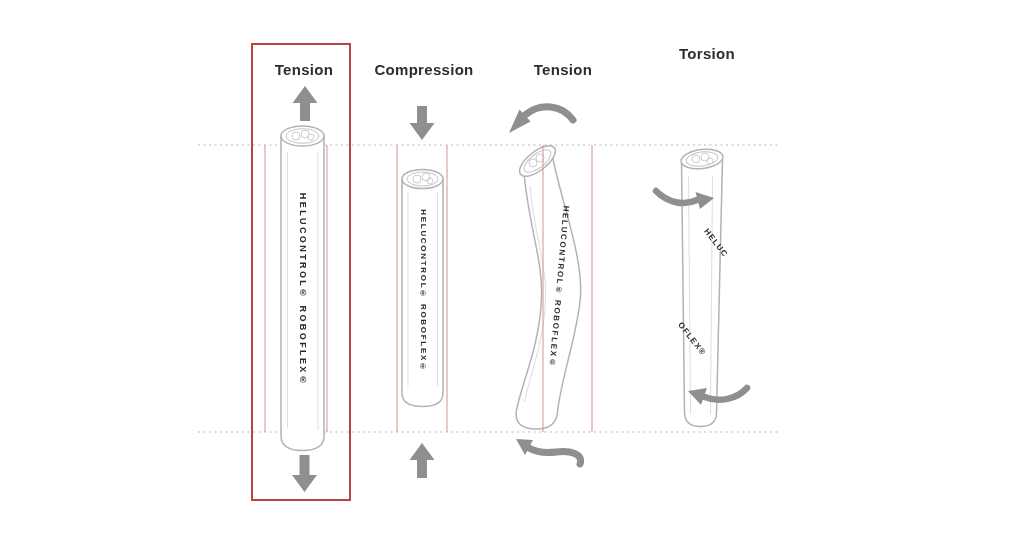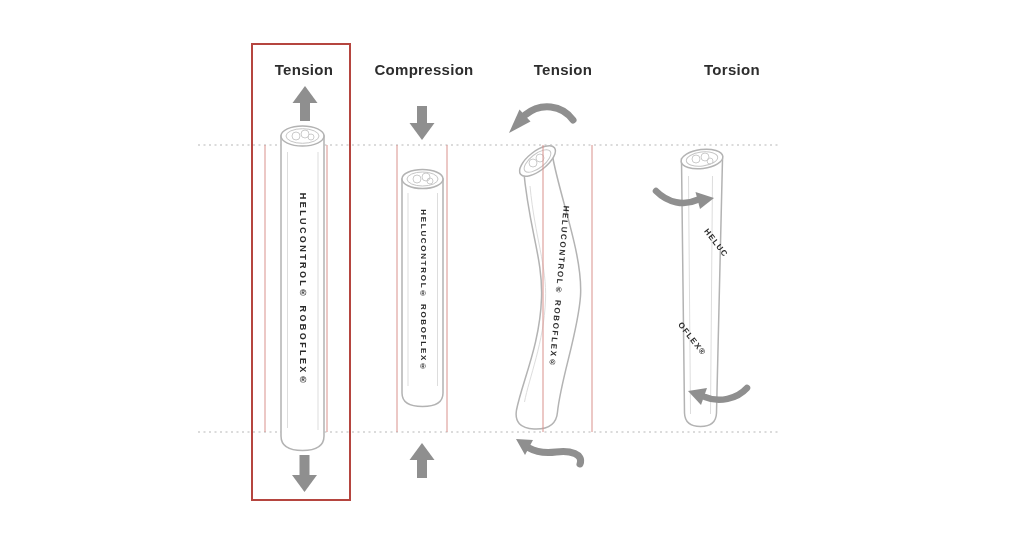--- a/index.html
+++ b/index.html
@@ -142,21 +142,21 @@
       <path class="arrow-stroke-thin" d="M 747 388 C 737 399, 719 403, 705 397"></path>
       <polygon class="arrow" points="688,391 707,388 701,405"></polygon>
     </g>
 
     <rect class="hl-box" x="252" y="44" width="98" height="456"></rect>
   </svg>
 
   <div class="col-title" style="left:304px;top:61px;">Tension</div>
   <div class="col-title" style="left:424px;top:61px;">Compression</div>
   <div class="col-title" style="left:563px;top:61px;">Tension</div>
-  <div class="col-title" style="left:707px;top:61px;margin-left:25px;">Torsion</div>
+  <div class="col-title" style="left:707px;top:45px;">Torsion</div>
 
   <div class="cable-label lbl-tension" style="left:303px;top:290px;">HELUCONTROL® ROBOFLEX®</div>
   <div class="cable-label lbl-compression" style="left:423px;top:291px;">HELUCONTROL® ROBOFLEX®</div>
   <div class="cable-label lbl-bending" style="left:559px;top:287px;">HELUCONTROL® ROBOFLEX®</div>
 
   <div class="frag" style="left:716px;top:243px;">HELUC</div>
   <div class="frag" style="left:692px;top:339px;">OFLEX®</div>
 
 </div>
 

